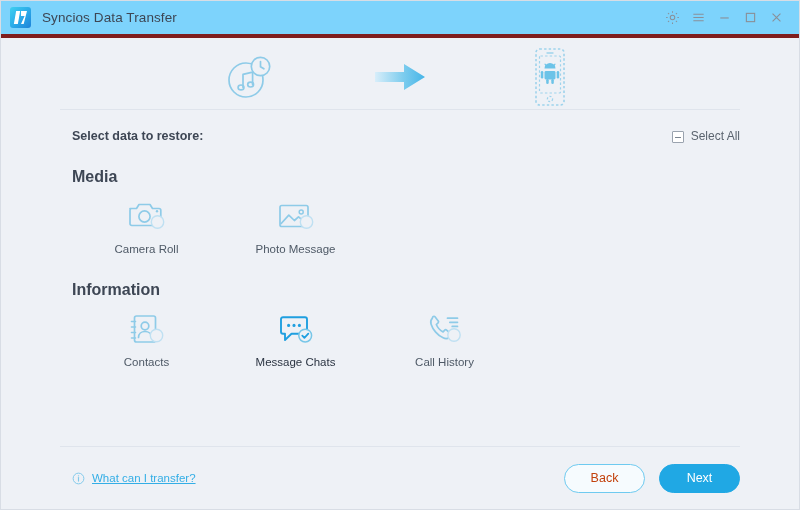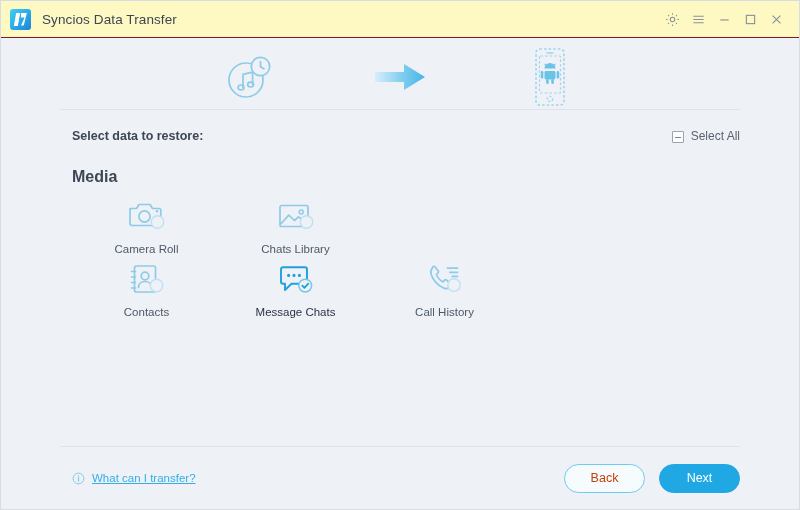--- a/index.html
+++ b/index.html
@@ -18,26 +18,26 @@
     position: relative;
     background: #eef1f6;
     border: 1px solid #d8dde5;
     display: flex;
     flex-direction: column;
   }
 
   
   .titlebar {
     height: 37px;
-    background: #fef9c3;
+    background: #7dd3fc;
     display: flex;
     align-items: center;
     padding: 0 10px 0 9px;
     flex: 0 0 auto;
-    border-bottom: 1px solid #7f1d1d;
+    border-bottom: 4px solid #7f1d1d;
     justify-content: flex-end;
   }
 
   .logo {
     width: 21px;
     height: 21px;
     border-radius: 3px;
     background: linear-gradient(135deg, #3fd0f0 0%, #2aa8e8 55%, #1e82d8 100%);
     position: relative;
     flex: 0 0 auto;
@@ -365,25 +365,26 @@
 
         <div class="tile">
           <div class="tile-icon">
             <svg width="38" height="34" viewBox="0 0 38 34" fill="none">
               <rect x="3" y="6.5" width="28" height="21" rx="1.8" stroke="#8ecbe8" stroke-width="1.7"></rect>
               <circle cx="24.2" cy="13" r="2" stroke="#8ecbe8" stroke-width="1.5"></circle>
               <path d="M4.2 24.5l7.6-8.4 5.6 5.4 4.1-3.6 8.3 6.6" stroke="#8ecbe8" stroke-width="1.7" stroke-linecap="round" stroke-linejoin="round"></path>
               <circle cx="29.5" cy="23" r="6.2" fill="#eef1f6" stroke="#bfe0f2" stroke-width="1.4"></circle>
             </svg>
           </div>
-          <div class="tile-label">Chats Library</div>
+          <div class="tile-label">Photo Message</div>
         </div>
 
       </div>
 
+      <div class="group-title second">Information</div>
       <div class="tiles">
 
         <div class="tile">
           <div class="tile-icon">
             <svg width="38" height="34" viewBox="0 0 38 34" fill="none">
               <rect x="6.5" y="4" width="21" height="26" rx="2" stroke="#8ecbe8" stroke-width="1.7"></rect>
               <path d="M3.5 9.5h4M3.5 15h4M3.5 20.5h4M3.5 26h4" stroke="#8ecbe8" stroke-width="1.6" stroke-linecap="round"></path>
               <circle cx="17" cy="14" r="3.8" stroke="#8ecbe8" stroke-width="1.7"></circle>
               <path d="M10.5 25.5c0-3.6 2.9-6 6.5-6s6.5 2.4 6.5 6" stroke="#8ecbe8" stroke-width="1.7" stroke-linecap="round"></path>
               <circle cx="28.5" cy="23.5" r="6.2" fill="#eef1f6" stroke="#bfe0f2" stroke-width="1.4"></circle>

